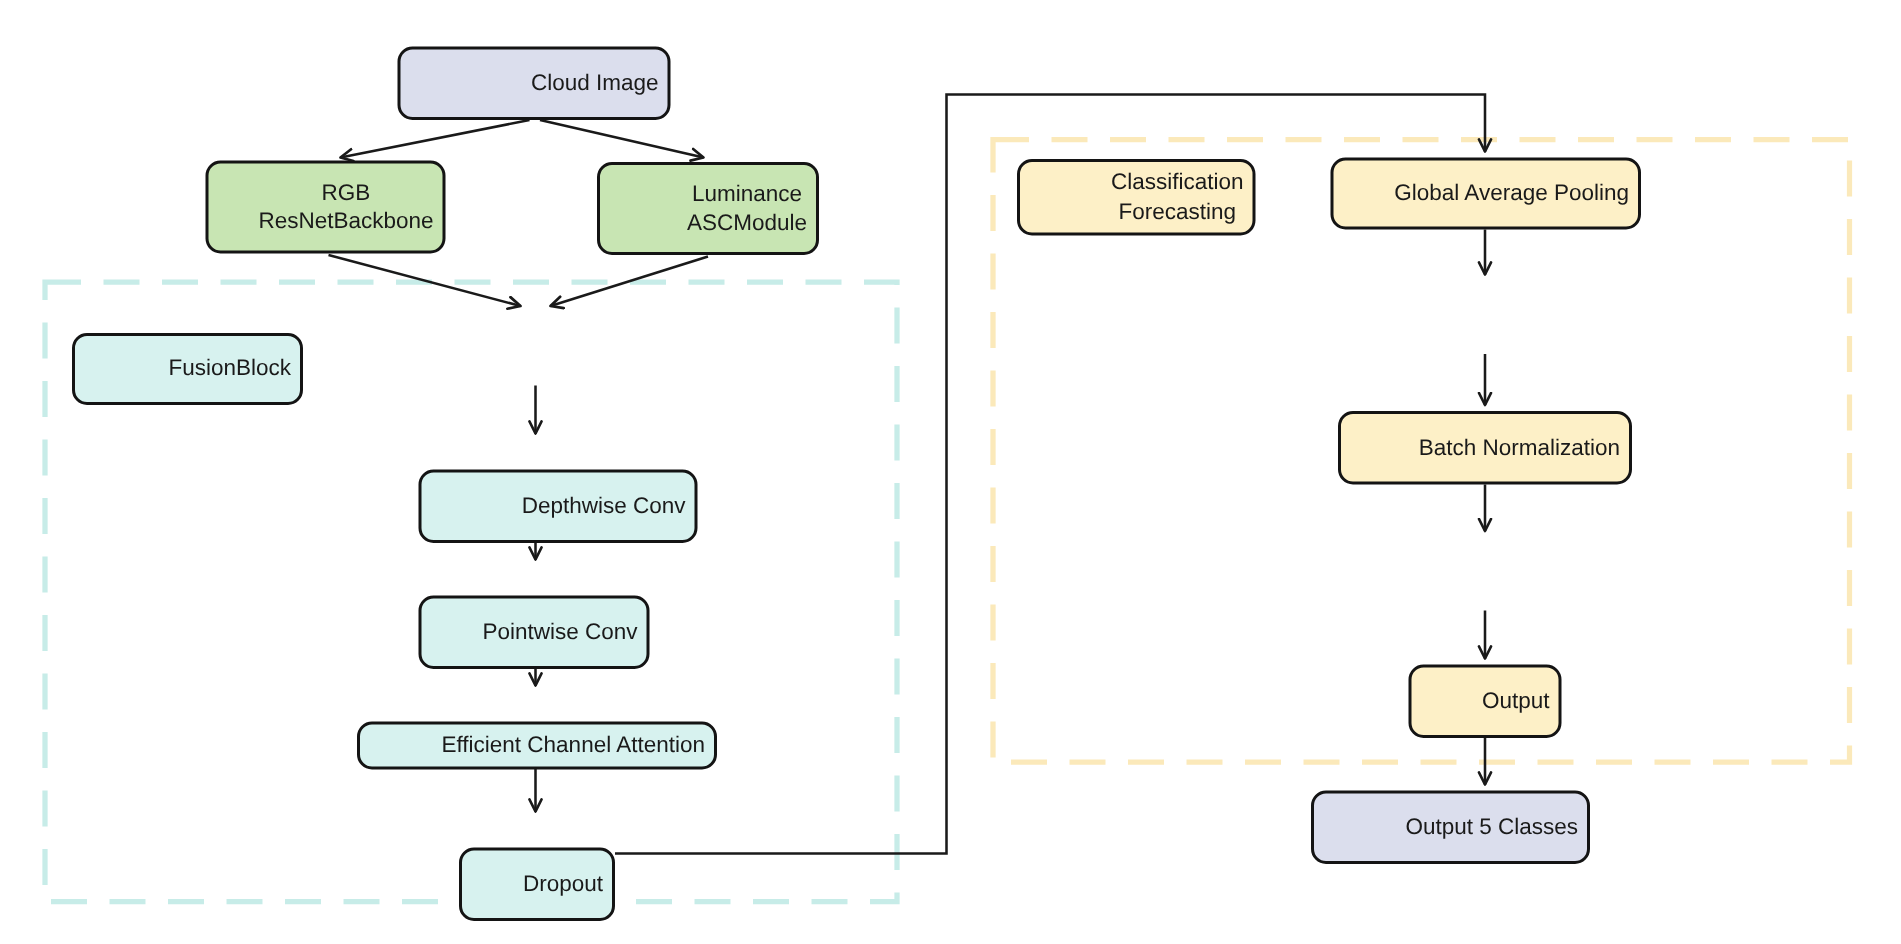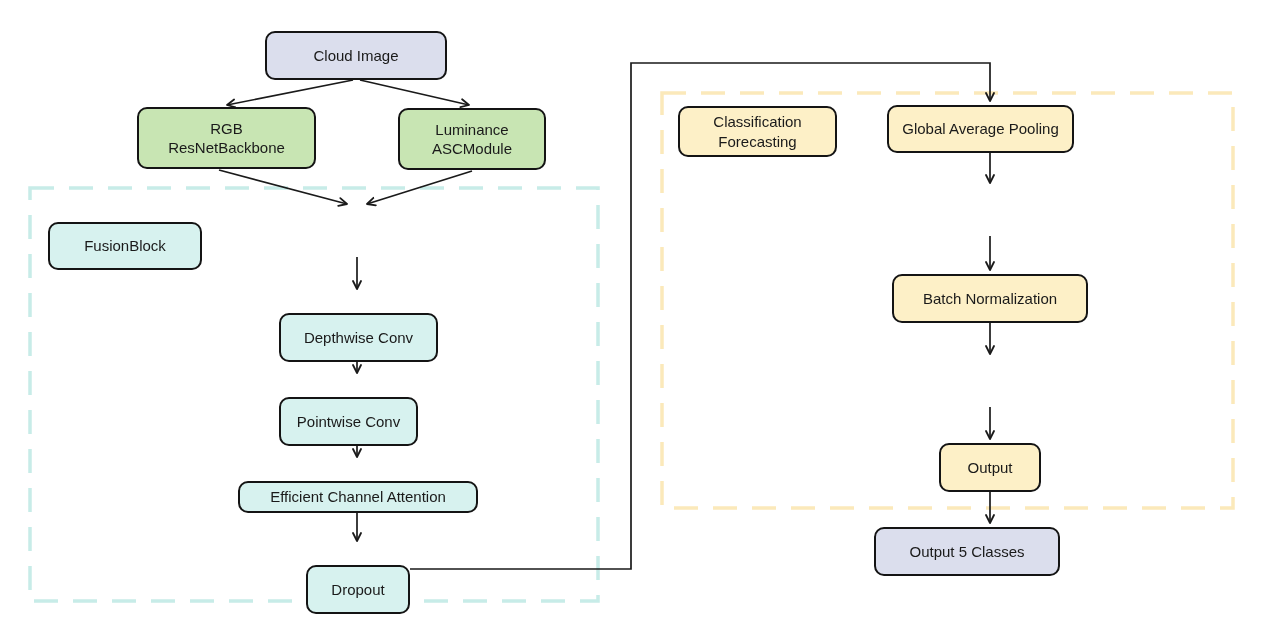--- a/index.html
+++ b/index.html
@@ -21,21 +21,21 @@
     width: 1267px;
     height: 629px;
   }
   .node {
     position: absolute;
     box-sizing: border-box;
     border: 2px solid #141414;
     border-radius: 10px;
     display: flex;
     align-items: center;
-    justify-content: center;
+    justify-content: flex-end;
     text-align: center;
     font-size: 15px;
     line-height: 1.3;
     color: #1a1a1a;
     z-index: 2;
   }
   .node span {
     white-space: pre-line;
     padding: 2px 6px;
   }
@@ -74,57 +74,57 @@
       <path d="M990,323 L990,354" marker-end="url(#arrow)"></path>
       <path d="M990,407 L990,439" marker-end="url(#arrow)"></path>
       <path d="M990,492 L990,523" marker-end="url(#arrow)"></path>
     </g>
   </svg>
 
   <div class="node fill-lavender" style="left:265px; top:31px; width:182px; height:49px">
     <span>Cloud Image</span>
   </div>
 
-  <div class="node fill-green" style="left:137px; top:107px; width:179px; height:62px">
+  <div class="node fill-green" style="left:137px; top:107px; width:160px; height:62px">
     <span>RGB
 ResNetBackbone</span>
   </div>
 
   <div class="node fill-green" style="left:398px; top:108px; width:148px; height:62px">
     <span>Luminance
 ASCModule</span>
   </div>
 
   <div class="node fill-cyan" style="left:48px; top:202px; width:154px; height:48px">
     <span>FusionBlock</span>
   </div>
 
 
-  <div class="node fill-cyan" style="left:279px; top:293px; width:159px; height:49px">
+  <div class="node fill-cyan" style="left:279px; top:293px; width:186px; height:49px">
     <span>Depthwise Conv</span>
   </div>
 
-  <div class="node fill-cyan" style="left:279px; top:377px; width:139px; height:49px">
+  <div class="node fill-cyan" style="left:279px; top:377px; width:154px; height:49px">
     <span>Pointwise Conv</span>
   </div>
 
   <div class="node fill-cyan" style="left:238px; top:461px; width:240px; height:32px">
     <span>Efficient Channel Attention</span>
   </div>
 
   <div class="node fill-cyan" style="left:306px; top:545px; width:104px; height:49px">
     <span>Dropout</span>
   </div>
 
   <div class="node fill-yellow" style="left:678px; top:106px; width:159px; height:51px">
     <span>Classification
 Forecasting</span>
   </div>
 
-  <div class="node fill-yellow" style="left:887px; top:105px; width:187px; height:48px">
+  <div class="node fill-yellow" style="left:887px; top:105px; width:207px; height:48px">
     <span>Global Average Pooling</span>
   </div>
 
 
   <div class="node fill-yellow" style="left:892px; top:274px; width:196px; height:49px">
     <span>Batch Normalization</span>
   </div>
 
 
   <div class="node fill-yellow" style="left:939px; top:443px; width:102px; height:49px">

